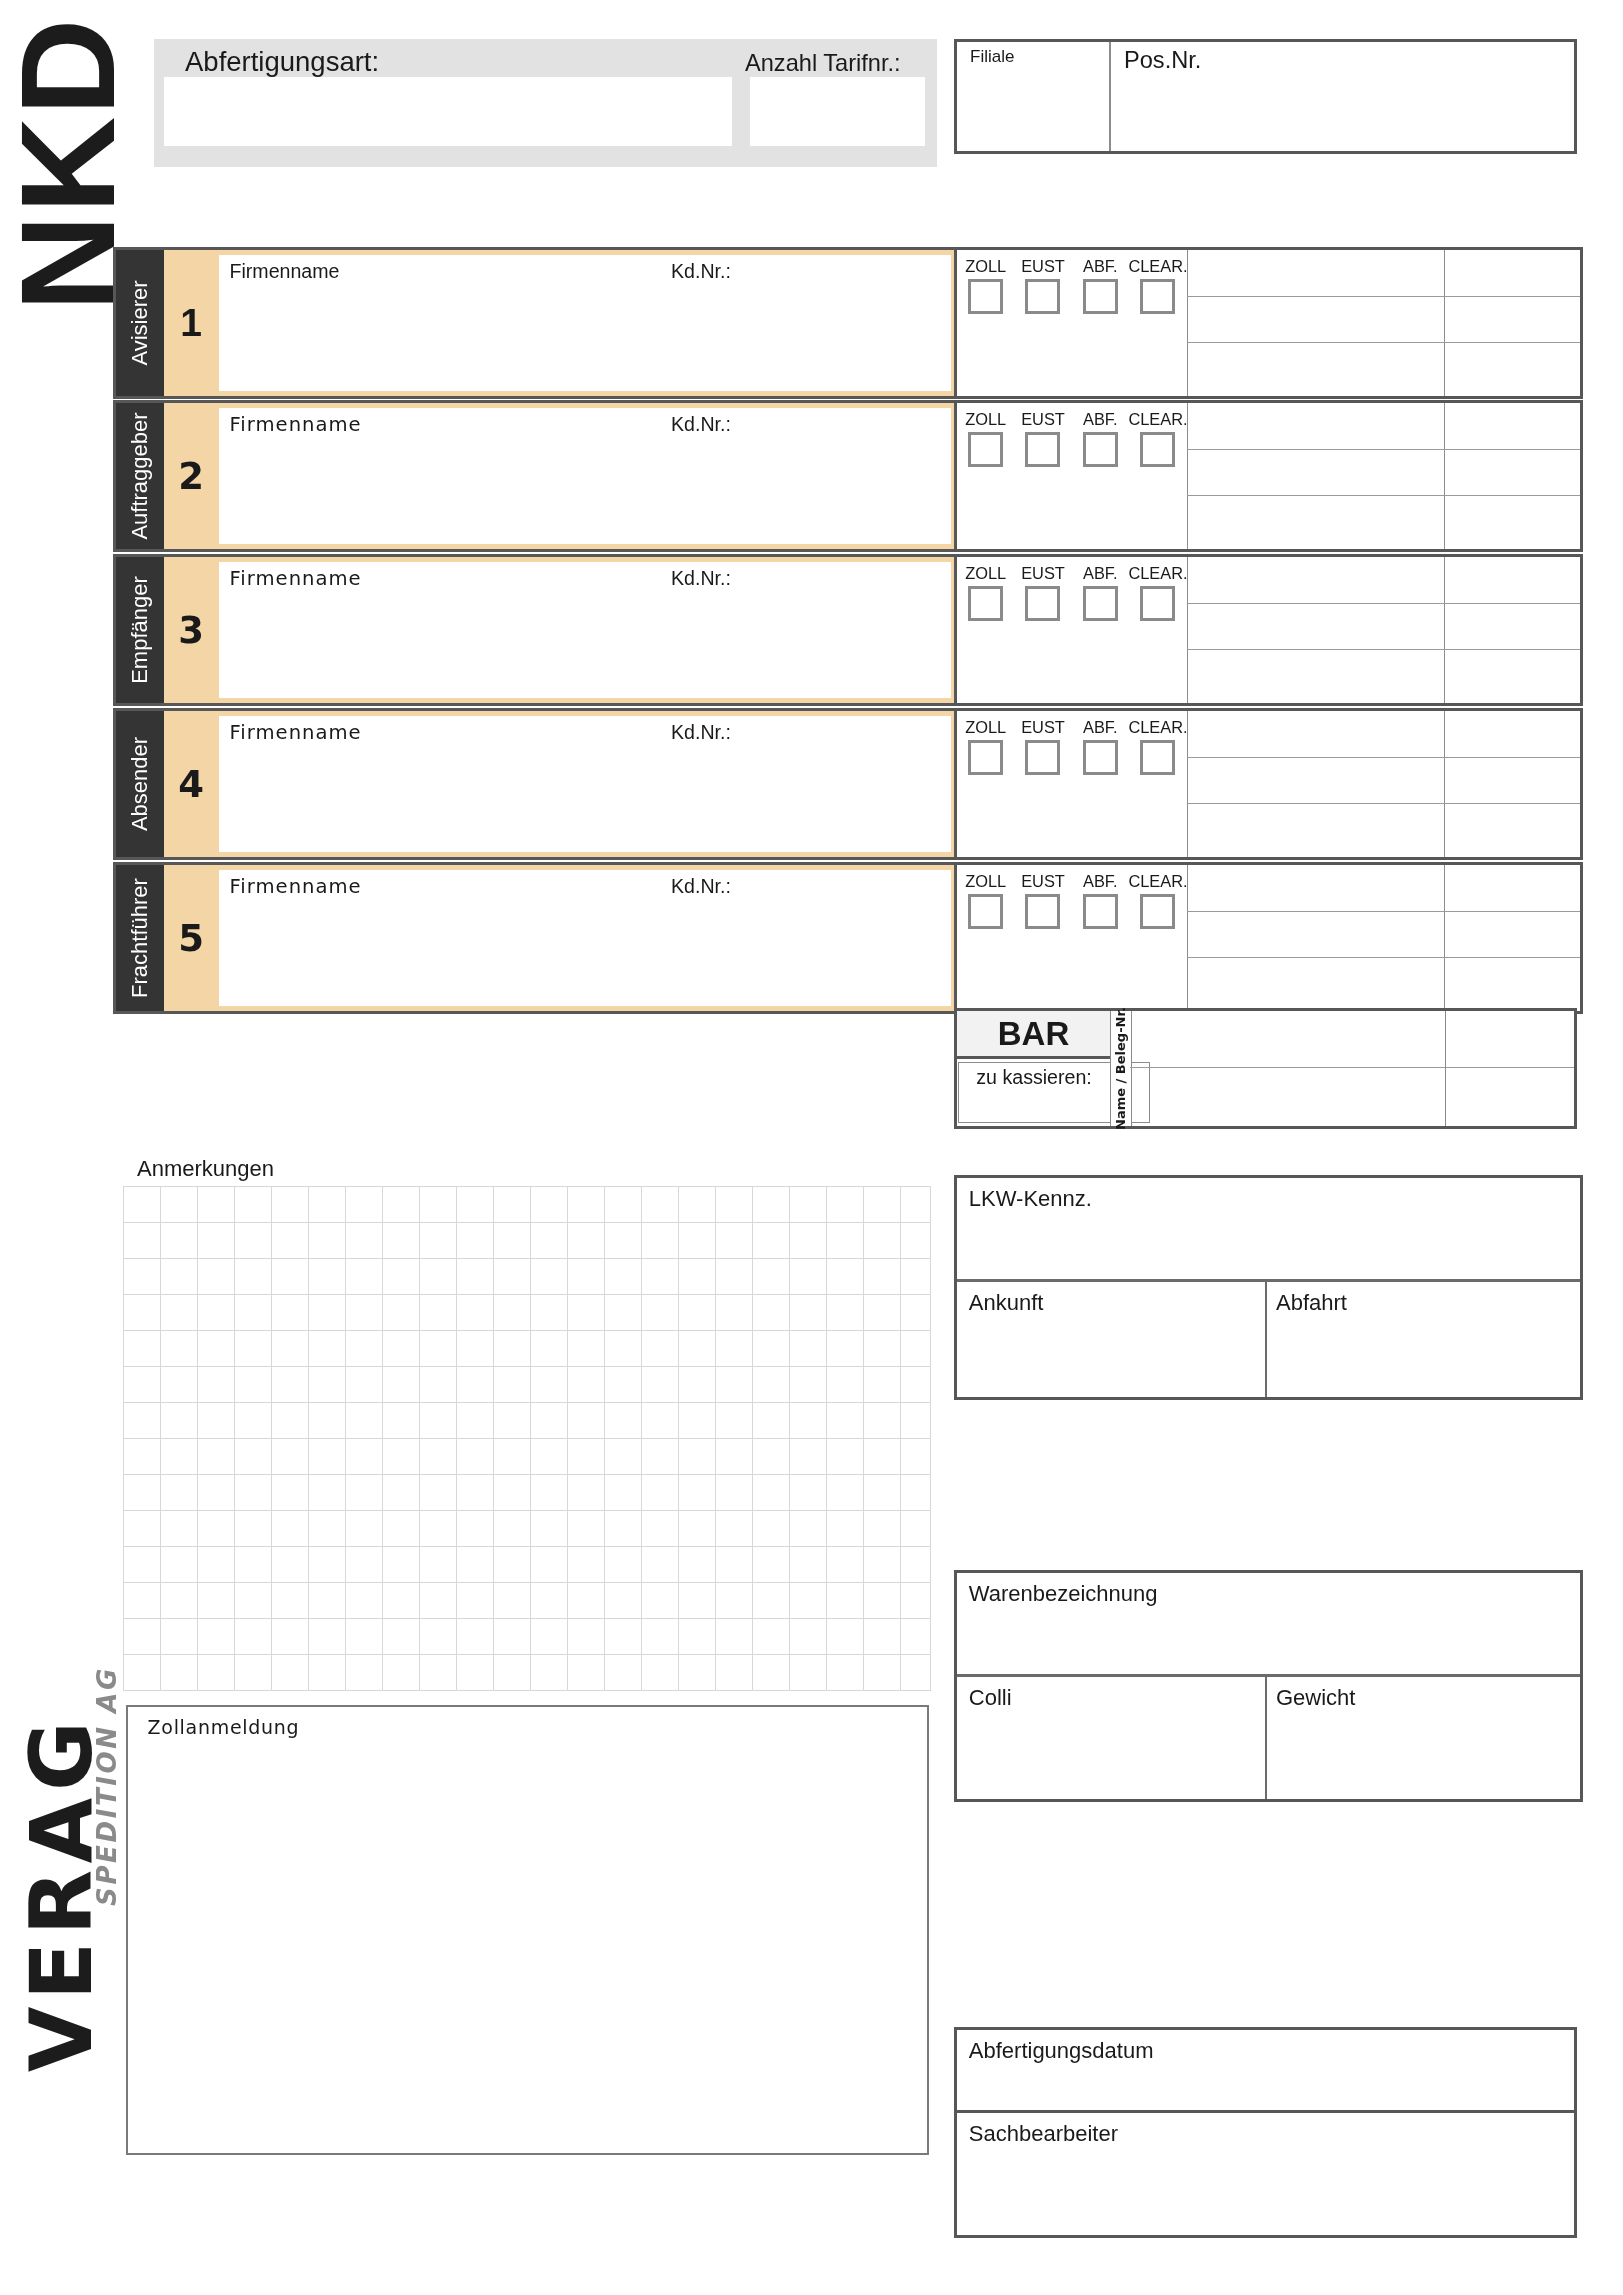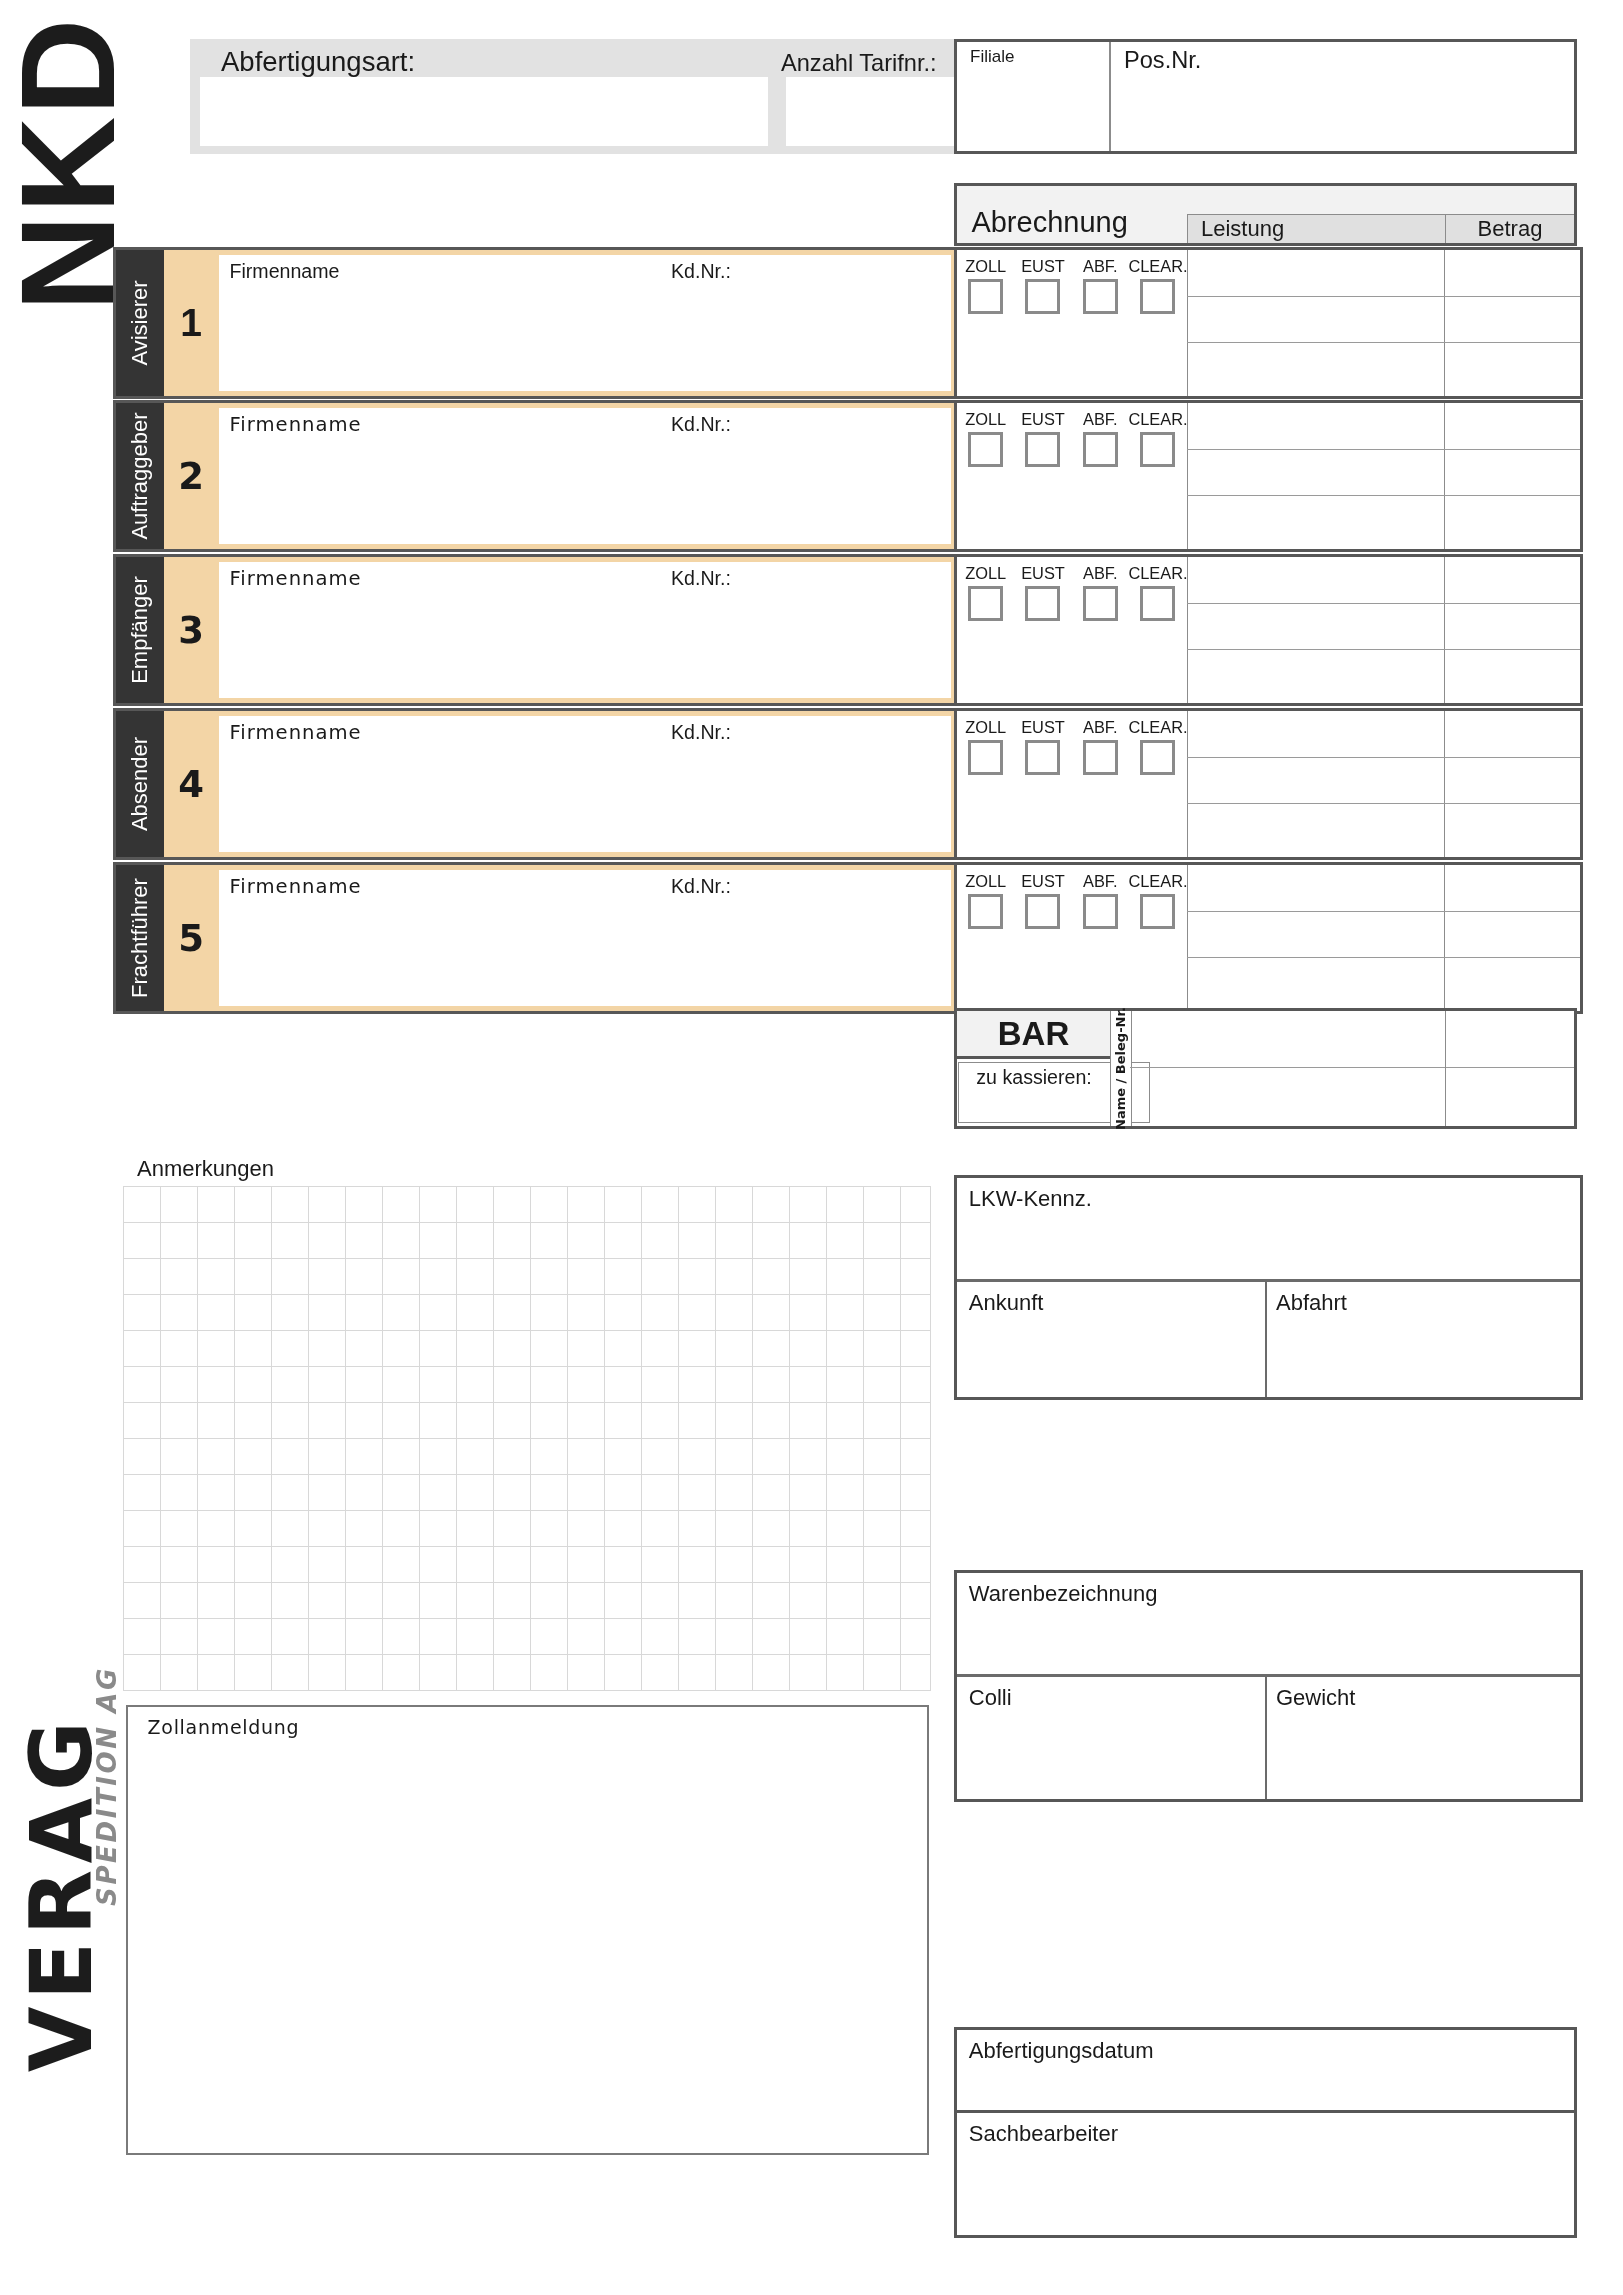--- a/index.html
+++ b/index.html
@@ -3,21 +3,21 @@
 <meta charset="utf-8">
 <style>
   html,body{margin:0;padding:0;background:#fff;}
   #page{position:relative;width:1623px;height:2295px;background:#fff;
         font-family:"Liberation Sans",sans-serif;color:#1a1a1a;overflow:hidden;}
   .abs{position:absolute;box-sizing:border-box;}
   .rotwrap{position:absolute;display:flex;align-items:center;justify-content:center;box-sizing:border-box;}
   .rot{transform:rotate(-90deg);white-space:nowrap;}
 
   
-  .toppanel{left:154px;top:39px;width:783px;height:115px;background:#e2e2e2;margin-left:36px;}
+  .toppanel{left:154px;top:39px;width:783px;height:128px;background:#e2e2e2;}
   .toppanel .lbl1{position:absolute;left:31px;top:6.5px;font-size:27.5px;}
   .toppanel .lbl2{position:absolute;left:591px;top:10.5px;font-size:23.6px;}
   .tinput1{position:absolute;left:9.8px;top:38px;width:568px;height:69px;background:#fff;}
   .tinput2{position:absolute;left:596px;top:38px;width:175px;height:69px;background:#fff;}
 
   .filialebox{left:954px;top:39px;width:623px;height:115px;border:3.3px solid #575757;background:#fff;}
   .filialebox .vdiv{position:absolute;left:152px;top:0;bottom:0;width:2px;background:#8c8c8c;}
   .filialebox .flbl{position:absolute;left:13px;top:5.2px;font-size:17px;}
   .filialebox .plbl{position:absolute;left:167px;top:5.2px;font-size:23.6px;}
 
@@ -109,27 +109,20 @@
   </div>
 
   <div class="abs filialebox">
     <div class="vdiv"></div>
     <span class="flbl">Filiale</span>
     <span class="plbl">Pos.Nr.</span>
     <div class="abs" style="left:0;top:33px;width:151px;bottom:0;"></div>
     <div class="abs" style="left:154px;top:33px;right:0;bottom:0;"></div>
   </div>
 
-  <div class="abs abrbox">
-    <span class="title">Abrechnung</span>
-    <div class="hstrip">
-      <div class="hl">Leistung</div>
-      <div class="hb">Betrag</div>
-    </div>
-  </div>
 
   <div class="row r1" style="top:247px;">
     <div class="tab">
         <span class="rot">Avisierer</span>
       </div>
     <div class="num">1</div>
     <div class="field">
       <span class="fn">Firmenname</span>
       <span class="kd">Kd.Nr.:</span>
     </div>

